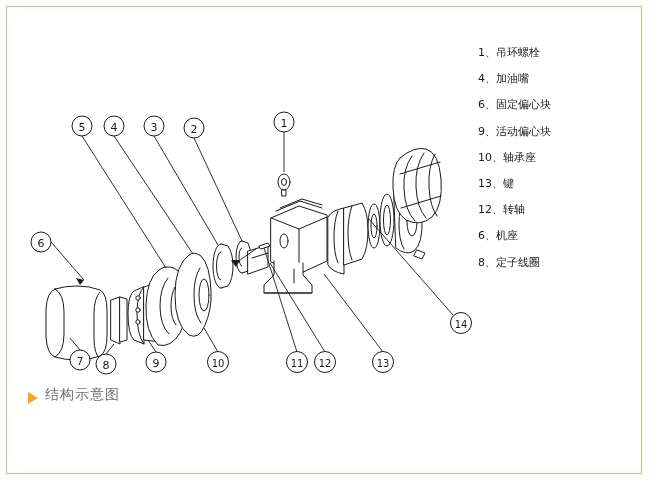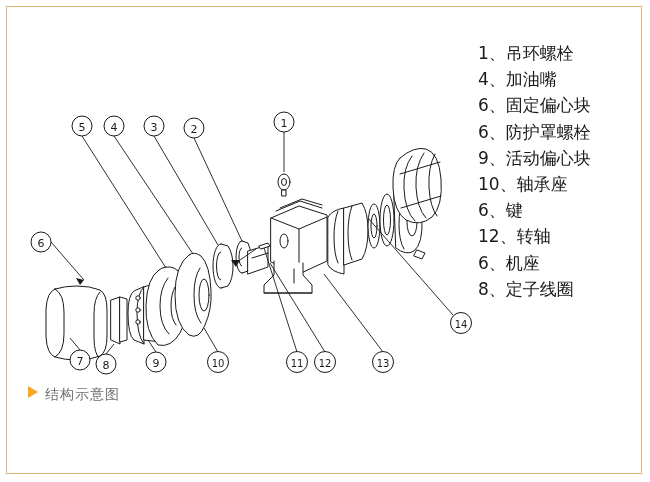--- a/index.html
+++ b/index.html
@@ -36,32 +36,32 @@
     height: 420px;
   }
   .legend {
     position: absolute;
     left: 478px;
     top: 40px;
     width: 164px;
     height: 400px;
   }
   .legend-item {
-    font-size: 17px;
+    font-size: 11px;
     line-height: 26.2px;
     color: #1a1a1a;
     white-space: nowrap;
     font-family: "DejaVu Sans", "Liberation Sans", sans-serif;
   }
   .caption {
     position: absolute;
     left: 28px;
     top: 386px;
     display: flex;
-    align-items: flex-start;
+    align-items: flex-end;
     gap: 7px;
   }
   .caption .tri {
     width: 0;
     height: 0;
     border-top: 6px solid transparent;
     border-bottom: 6px solid transparent;
     border-left: 10px solid #f5a623;
   }
   .caption .txt {
@@ -273,24 +273,23 @@
           <text class="cn" x="453" y="319.5" font-size="10" text-anchor="middle" fill="#1a1a1a">14</text>
         </g>
       </g>
     </svg>
   </div>
 
   <div class="legend">
     <div class="legend-item">1、吊环螺栓</div>
     <div class="legend-item">4、加油嘴</div>
     <div class="legend-item">6、固定偏心块</div>
-    <div class="legend-item">6、防护罩螺栓</div>
     <div class="legend-item">9、活动偏心块</div>
     <div class="legend-item">10、轴承座</div>
-    <div class="legend-item">6、键</div>
+    <div class="legend-item">13、键</div>
     <div class="legend-item">12、转轴</div>
     <div class="legend-item">6、机座</div>
     <div class="legend-item">8、定子线圈</div>
   </div>
 
   <div class="caption">
     <span class="tri"></span>
     <span class="txt">结构示意图</span>
   </div>
 

